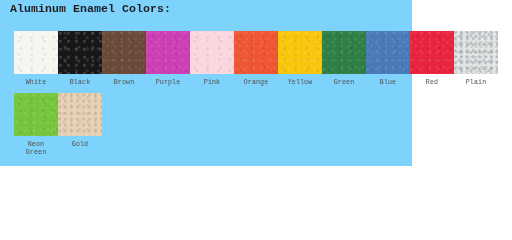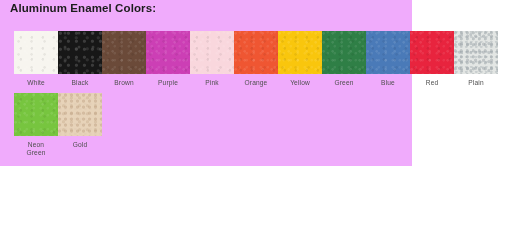--- a/index.html
+++ b/index.html
@@ -11,21 +11,22 @@
     width: 512px;
     height: 166px;
     overflow: hidden;
     font-family: "Liberation Sans", sans-serif;
     -webkit-font-smoothing: antialiased;
   }
   .page {
     position: relative;
     width: 412px;
     height: 166px;
-    background: #f0abfc;
+    background: #7dd3fc;
+    font-family: Liberation Mono, monospace;
   }
   .page-title {
     position: absolute;
     left: 10px;
     top: 2px;
     font-size: 11.5px;
     font-weight: bold;
     color: #1c1c1c;
     letter-spacing: 0.1px;
     white-space: nowrap;

